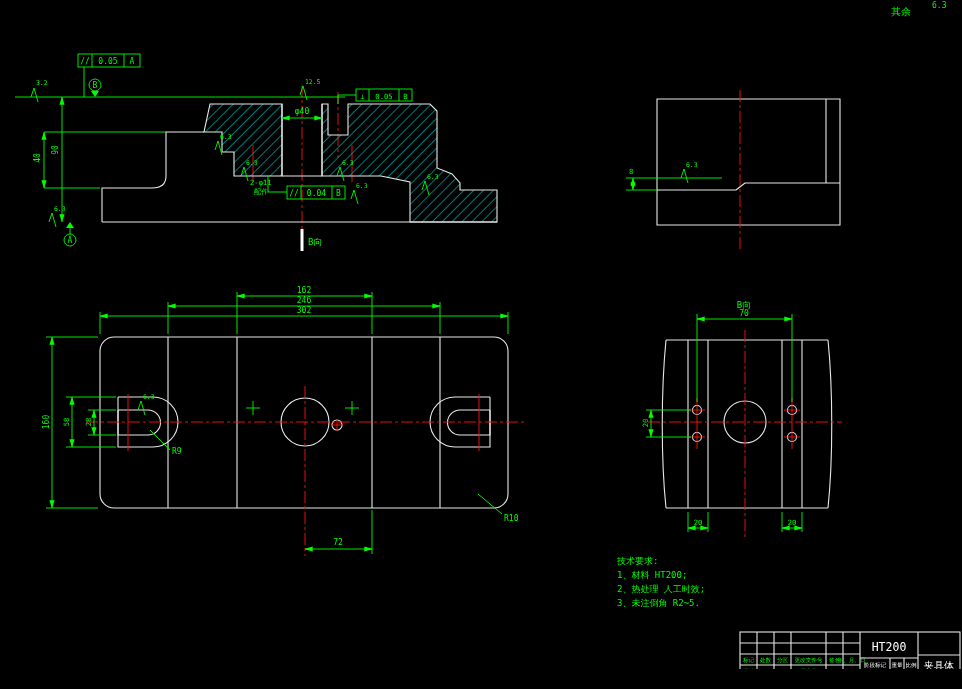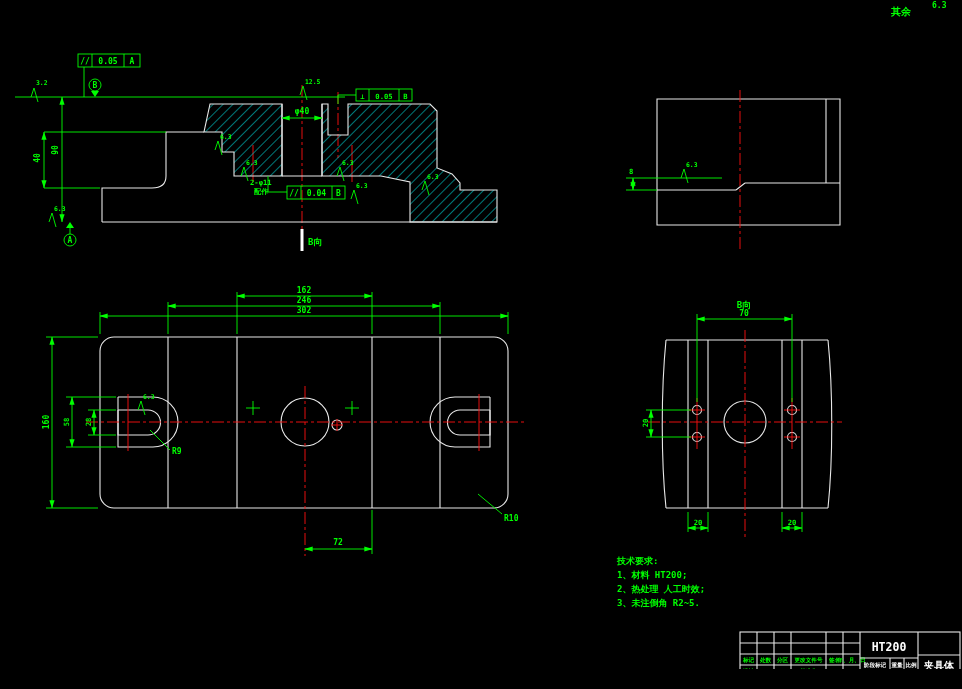--- a/index.html
+++ b/index.html
@@ -1,16 +1,16 @@
 <!DOCTYPE html>
 <html><head>
 <meta charset="utf-8">
 <style>
   html,body{margin:0;padding:0;background:#000;}
-  .stage{position:relative;width:962px;height:669px;background:#000;overflow:hidden;font-weight:bold;}
+  .stage{position:relative;width:962px;height:669px;background:#000;overflow:hidden;}
   svg{display:block;}
   svg text{fill:#00ff00;font-family:"DejaVu Sans Mono","Liberation Mono",monospace;}
   .w{stroke:#e8e8e8;stroke-width:1.1;fill:none;}
   .wt{stroke:#ffffff;stroke-width:3;fill:none;}
   .g{stroke:#00ff00;stroke-width:0.9;fill:none;}
   .r{stroke:#ff1111;stroke-width:0.9;fill:none;}
   .rd{stroke:#ff1111;stroke-width:0.9;fill:none;stroke-dasharray:12 3 3 3;}
   .hp{fill:url(#hatch);stroke:#e8e8e8;stroke-width:1.1;}
   .dim{stroke:#00ff00;stroke-width:0.9;fill:none;marker-start:url(#ar);marker-end:url(#ar);}
   .gf{fill:#00ff00;stroke:none;}

